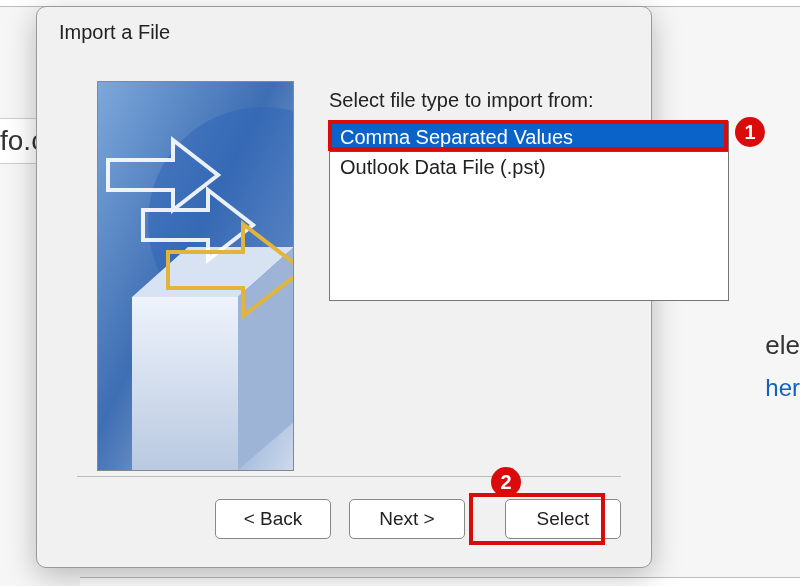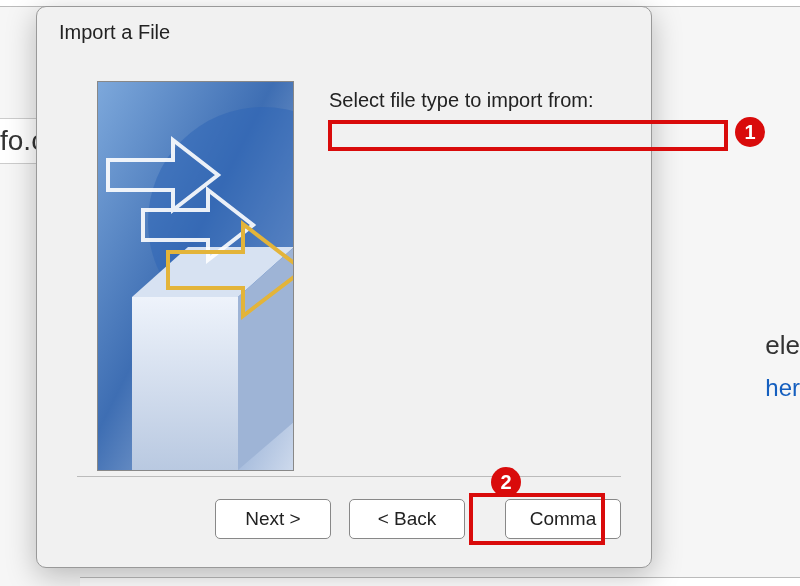--- a/index.html
+++ b/index.html
@@ -219,31 +219,35 @@
         </g>
 
         <g fill="none" stroke="#e3b43a" stroke-width="4">
           <path d="M70 170 h75 v-28 l60 46 -60 46 v-28 h-75 z"></path>
         </g>
       </svg>
     </div>
 
     <div class="prompt-label">Select file type to import from:</div>
 
+    <div class="listbox">
+      <div class="option selected">Comma Separated Values</div>
+      <div class="option">Outlook Data File (.pst)</div>
+    </div>
 
     <div class="red-outline-1"></div>
     <div class="marker marker1">1</div>
 
   </div>
 
   <div class="sep"></div>
 
   <div class="buttons">
+    <button class="btn">&lt; Back</button>
     <button class="btn">Next &gt;</button>
-    <button class="btn">&lt; Back</button>
     <div class="spacer"></div>
-    <button class="btn">Comma</button>
+    <button class="btn">Select</button>
   </div>
 
   <div class="red-outline-2"></div>
   <div class="marker marker2">2</div>
 
 </div>
 
 </body></html>

